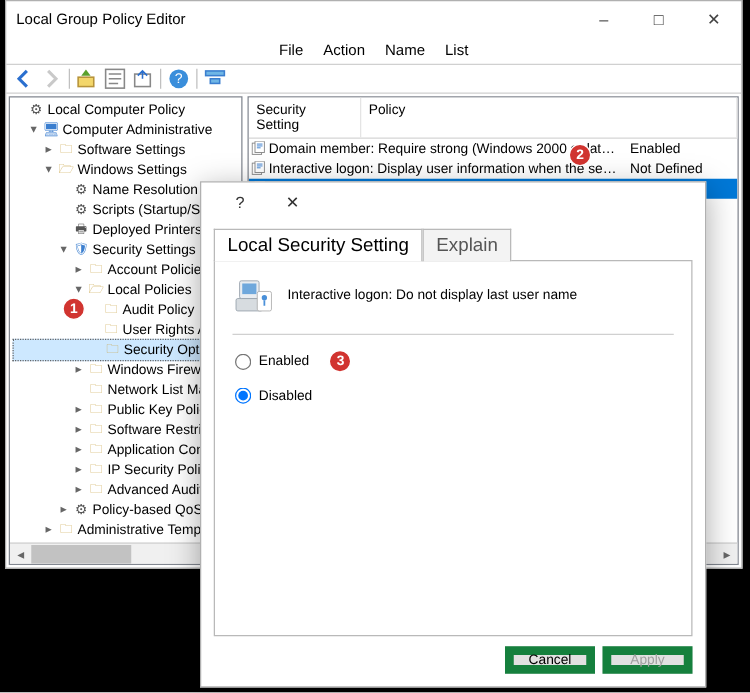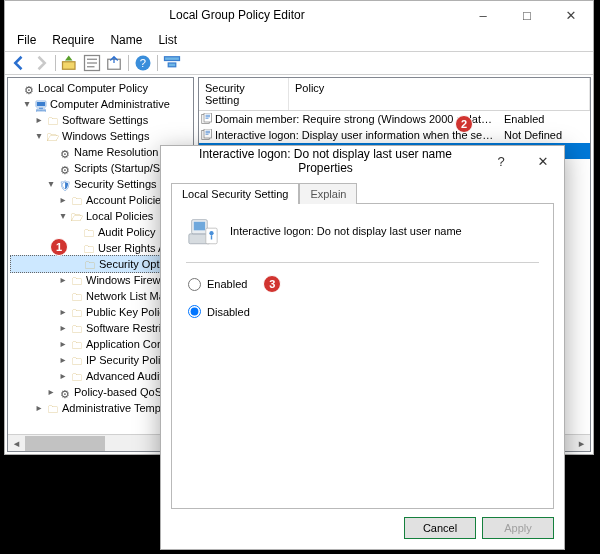--- a/index.html
+++ b/index.html
@@ -23,30 +23,31 @@
   
   .main-window {
     left: 4px; top: 0; width: 590px; height: 455px;
     display: flex; flex-direction: column;
   }
   .titlebar {
     display: flex; align-items: center;
     height: 28px; padding-left: 8px;
     font-size: 12px;
   }
-  .titlebar .title { flex: 1; text-align: center; }
+  .titlebar .title { flex: 1; }
   .win-btns { display: flex; height: 100%; }
   .win-btn {
     width: 44px; display: flex; align-items: center; justify-content: center;
     font-size: 13px; color: #444;
   }
 
   .menubar {
     display: flex; gap: 4px; padding: 2px 6px;
     font-size: 12px;
+    justify-content: center;
   }
   .menubar span { padding: 2px 6px; }
 
   .toolbar {
     display: flex; align-items: center; gap: 2px;
     padding: 2px 4px;
     border-top: 1px solid #d0d0d0;
     border-bottom: 1px solid #d0d0d0;
     height: 24px;
   }
@@ -61,21 +62,21 @@
     flex: 1; display: flex; overflow: hidden;
   }
   
   .tree-pane {
     width: 187px; border: 1px solid #828790; margin: 2px;
     overflow: hidden; position: relative;
     background: #fff;
   }
   .tree { padding: 2px 0 2px 2px; font-size: 11px; line-height: 16px; white-space: nowrap; }
   .tree-row {
-    display: flex; align-items: flex-end; gap: 2px;
+    display: flex; align-items: center; gap: 2px;
     padding-left: calc(var(--d, 0) * 12px);
   }
   .tree-row.sel {
     background: #cde8ff;
     border: 1px dotted #666;
     margin: -1px 0;
   }
   .twist {
     width: 10px; font-size: 10px; color: #666;
     display: inline-flex; justify-content: center;
@@ -147,21 +148,21 @@
     z-index: 100;
   }
   .props-dialog .titlebar {
     height: 30px; padding-left: 10px;
   }
   .props-dialog .titlebar .title { font-size: 12px; }
   .dlg-help, .dlg-close {
     width: 42px; display: flex; align-items: center; justify-content: center; font-size: 13px; color:#333;
   }
   .dlg-body { flex: 1; padding: 6px 10px 0 10px; display: flex; flex-direction: column; }
-  .tabstrip { display: flex; gap: 0; font-size: 11px; }
+  .tabstrip { display: flex; gap: 0; font-size: 15px; }
   .tab {
     padding: 4px 10px; border: 1px solid #b9b9b9; border-bottom: none;
     background: #fff; position: relative; top: 1px;
   }
   .tab.active { background: #fff; z-index: 2; }
   .tab.inactive { background: #f3f3f3; color: #555; }
   .tabpanel {
     flex: 1; border: 1px solid #b9b9b9;
     padding: 10px 14px;
     display: flex; flex-direction: column; gap: 12px;
@@ -175,21 +176,21 @@
 
   .radio-row { display: flex; align-items: center; gap: 6px; font-size: 11px; margin-left: 2px; }
   .radio-row input { margin: 0; }
 
   .dlg-buttons {
     display: flex; justify-content: flex-end; gap: 6px;
     padding: 8px 10px 10px 10px;
   }
   .btn {
     min-width: 72px; height: 22px;
-    border: 1px solid #15803d; background: #e1e1e1;
+    border: 7px solid #15803d; background: #e1e1e1;
     font-size: 11px;
     display: flex; align-items: center; justify-content: center;
   }
   .btn.default { border: 1px solid #0078d7; background: #e5f1fb; }
   .btn.disabled { color: #a0a0a0; }
 </style>
 </head>
 <body>
 
 <div class="outer-shadow">
@@ -199,21 +200,21 @@
       <span class="title">Local Group Policy Editor</span>
       <div class="win-btns">
         <div class="win-btn">–</div>
         <div class="win-btn">□</div>
         <div class="win-btn close">✕</div>
       </div>
     </div>
 
     <div class="menubar">
       <span>File</span>
-      <span>Require</span>
+      <span>Action</span>
       <span>Name</span>
       <span>List</span>
     </div>
 
     <div class="toolbar">
       <div class="tool-btn">
         <svg viewBox="0 0 16 16">
             <path d="M10 3 L5 8 L10 13" stroke="#2a6fcf" stroke-width="2" fill="none"></path>
           </svg>
       </div>
@@ -285,20 +286,25 @@
             </div>
           <div class="tree-row" style="--d:3">
               <span class="twist"></span>
               <span class="ticon gear"></span>
               <span>Name Resolution Polic</span>
             </div>
           <div class="tree-row" style="--d:3">
               <span class="twist"></span>
               <span class="ticon gear"></span>
               <span>Scripts (Startup/Shutdc</span>
+            </div>
+          <div class="tree-row" style="--d:3">
+              <span class="twist"></span>
+              <span class="ticon printer"></span>
+              <span>Deployed Printers</span>
             </div>
           <div class="tree-row" style="--d:3">
               <span class="twist">▾</span>
               <span class="ticon shield"></span>
               <span>Security Settings</span>
             </div>
           <div class="tree-row" style="--d:4">
               <span class="twist">▸</span>
               <span class="ticon folder"></span>
               <span>Account Policies</span>
@@ -502,21 +508,20 @@
         </div>
       </div>
     </div>
   </div>
 
   <div class="badge" style="left:50px; top:238px">1</div>
   <div class="badge" style="left:455px; top:115px">2</div>
 
   <div class="window props-dialog">
     <div class="titlebar">
-      <span class="title">Interactive logon: Do not display last user name Properties</span>
       <div class="dlg-help">?</div>
       <div class="dlg-close">✕</div>
     </div>
     <div class="dlg-body">
       <div class="tabstrip">
         <div class="tab active">Local Security Setting</div>
         <div class="tab inactive">Explain</div>
       </div>
       <div class="tabpanel">
         <div class="policy-head">

